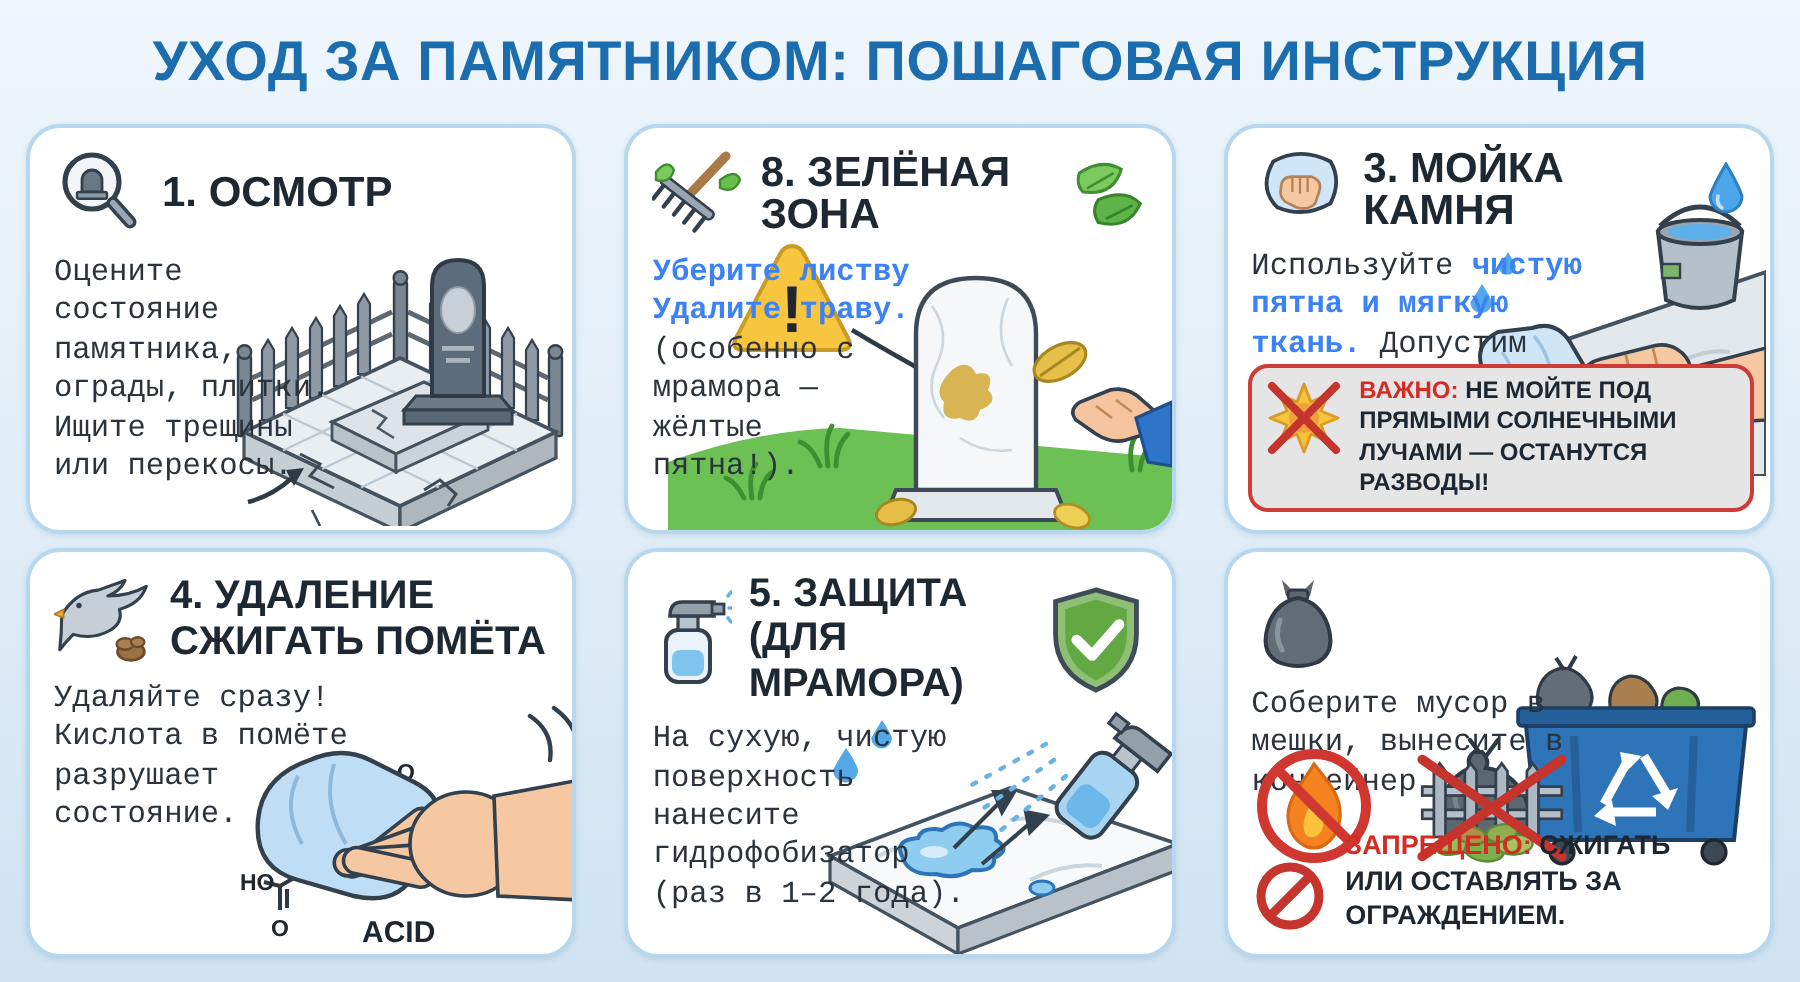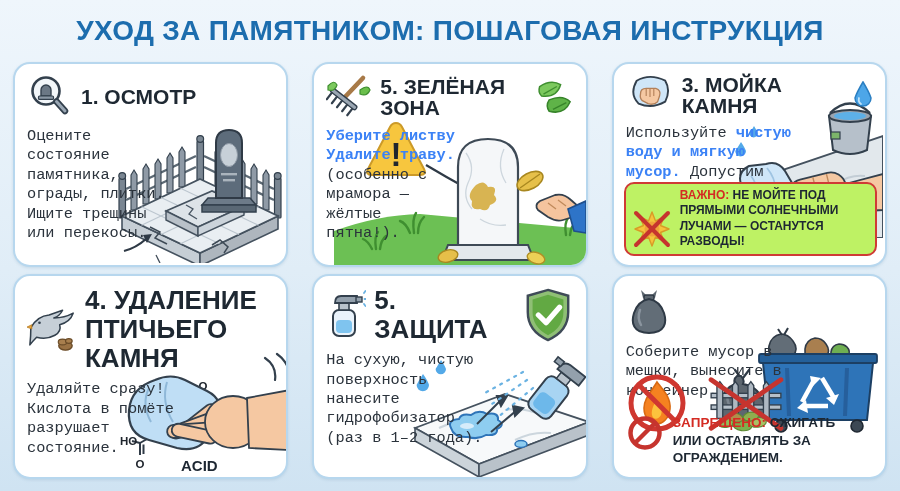--- a/index.html
+++ b/index.html
@@ -19,50 +19,50 @@
     grid-template-rows:205px 205px; gap:7px 24px;
   }
   .card {
     position:relative; background:#ffffff;
     border:2px solid #b7d7ee; border-radius:17px;
     box-shadow:0 1px 3px rgba(100,140,170,.2);
     padding:10px 12px; overflow:hidden;
   }
   .card-header { display:flex; align-items:center; gap:8px; position:relative; z-index:3; }
   .card-title { font-size:21px; font-weight:bold; color:#1e2832; line-height:1.02; }
-  .card-title.two-line { font-size:26px; line-height:1.12; }
+  .card-title.two-line { font-size:20px; line-height:1.12; }
   .hdr-right { margin-left:auto; }
   .card-body {
     position:relative; z-index:2; margin-top:7px;
     font-size:15.3px; color:#2b333c; line-height:1.27;font-family:Liberation Mono, monospace;
   }
   .card-body b, .card-body .bold { font-weight:bold; color:#3b82f6; }
   .blk { display:block; }
   .w150 { width:152px; } .w128 { width:130px; } .w175 { width:178px; }
   .w148 { width:150px; } .w155 { width:157px; } .w205 { width:205px; }
   .illustration { position:absolute; z-index:1; }
   .ill-monument { right:2px; bottom:2px; }
   .ill-greens  { right:0; bottom:0; }
   .ill-wash    { right:2px; top:34px; }
   .ill-chem    { left:104px; bottom:2px; }
   .ill-wipe    { right:-4px; bottom:16px; }
   .ill-hydro   { right:-4px; bottom:-2px; }
   .ill-bin     { right:2px; top:48px; }
   .icons-row   { position:absolute; left:12px; top:96px; display:flex; gap:14px; align-items:flex-end; z-index:2; }
   .warn-box {
     position:absolute; z-index:4; left:10px; right:8px; bottom:9px;
-    display:flex; align-items:flex-end; gap:7px;
-    background:#bef264; border:2.5px solid #cf3b35; border-radius:10px;
+    display:flex; align-items:flex-start; gap:7px;
+    background:#e5e5e5; border:2.5px solid #cf3b35; border-radius:10px;
     padding:4px 6px 4px 5px;
   }
   .warn-box .warn-text { font-size:12px; font-weight:bold; color:#1d2732; line-height:1.3; }
   .red-label { color:#d42b23; }
   .ban-row {
     position:absolute; z-index:4; left:12px; bottom:10px; right:20px;
-    display:flex; align-items:flex-start; gap:9px;
+    display:flex; align-items:flex-end; gap:9px;
   }
   .ban-row .ban-text { font-size:13.5px; font-weight:bold; color:#1d2732; line-height:1.3; }
   svg { display:block; }
   svg text { font-family:"Liberation Sans", sans-serif; }
 </style>
 </head>
 <body>
 
 <div class="canvas">
   <div class="main-title">УХОД ЗА ПАМЯТНИКОМ: ПОШАГОВАЯ ИНСТРУКЦИЯ</div>
@@ -153,21 +153,21 @@
                   <line x1="-6.5" y1="5" x2="-6.5" y2="13"></line>
                 <line x1="0" y1="5" x2="0" y2="13"></line>
                   <line x1="6.5" y1="5" x2="6.5" y2="13"></line>
                 <line x1="13" y1="5" x2="13" y2="13"></line>
               </g>
             </g>
             <path d="M34 16 q8 -6 10 0 q-3 7 -10 4 z" fill="#6abf4b" stroke="#3f8f30" stroke-width="1.2"></path>
             <path d="M2 12 q6 -7 9 -1 q-2 7 -9 5 z" fill="#7cc95e" stroke="#3f8f30" stroke-width="1.2"></path>
           </svg>
         </span>
-        <span class="card-title">5. ЗЕЛЁНАЯ ЗОНА</span>
+        <span class="card-title">8. ЗЕЛЁНАЯ ЗОНА</span>
         <span class="hdr-right">
           <svg width="42" height="40" viewBox="0 0 44 42">
             <path d="M8 10 Q20 2 30 8 Q26 22 10 20 Q6 16 8 10 Z" fill="#7cc95e" stroke="#3f8f30" stroke-width="1.6"></path>
             <line x1="12" y1="18" x2="26" y2="10" stroke="#3f8f30" stroke-width="1.4"></line>
             <path d="M18 24 Q32 18 40 26 Q34 40 18 36 Q14 30 18 24 Z" fill="#5fb348" stroke="#37842a" stroke-width="1.6"></path>
             <line x1="22" y1="34" x2="36" y2="27" stroke="#37842a" stroke-width="1.4"></line>
           </svg>
         </span>
       </div>
       <div class="card-body w128">
@@ -219,21 +219,21 @@
         </span>
         <span class="card-title">3. МОЙКА КАМНЯ</span>
         <span class="hdr-right">
           <svg width="20" height="28" viewBox="0 0 20 28">
             <path d="M10 1 Q16 11 18 17 A8 8 0 1 1 2 17 Q4 11 10 1 Z" fill="#4da6e8" stroke="#2b7fc2" stroke-width="1.5"></path>
             <path d="M6 17 q-1 4 2 6" stroke="#bfe2f8" stroke-width="1.8" fill="none" stroke-linecap="round"></path>
           </svg>
         </span>
       </div>
       <div class="card-body w175">
-        <span>Используйте </span><b>чистую воду и мягкую мусор.</b>
+        <span>Используйте </span><b>чистую пятна и мягкую ткань.</b>
         <span>Допустим слабый мыльный раствор.</span>
       </div>
       <div class="illustration ill-wash">
         <svg width="150" height="140" viewBox="0 0 150 140">
           <path d="M26 80 L150 38 L150 140 L8 140 Z" fill="#e2e8ec" stroke="#45525f" stroke-width="2"></path>
           <path d="M60 112 q14 -8 30 -6 M102 86 q16 -10 30 -8 M40 128 q12 -6 24 -5" stroke="#c3cdd5" stroke-width="2" fill="none"></path>
           <path d="M96 18 L100 52 Q117 60 134 52 L138 18 Z" fill="#b6c0ca" stroke="#33404d" stroke-width="2"></path>
           <ellipse cx="117" cy="18" rx="21" ry="6" fill="#9aa5b1" stroke="#33404d" stroke-width="2"></ellipse>
           <ellipse cx="117" cy="18" rx="16" ry="4" fill="#5db0e8"></ellipse>
           <path d="M97 15 Q117 -4 137 15" fill="none" stroke="#33404d" stroke-width="2.4"></path>
@@ -276,21 +276,21 @@
             <path d="M4 22 Q11 10 23 9 L37 4 Q34 10 28 12 Q39 12 48 7 Q45 16 34 19 Q36 26 29 30 Q20 35 10 32 Q6 36 3 40 Q4 31 4 22 Z" fill="#c6cfd7" stroke="#33404d" stroke-width="1.6" stroke-linejoin="round"></path>
             <circle cx="13" cy="17" r="1.4" fill="#33404d"></circle>
             <path d="M5 19 L0 21.5 L5 23.5 Z" fill="#e8a33c" stroke="#b37a20" stroke-width="0.8"></path>
             <ellipse cx="40" cy="41" rx="7" ry="4.5" fill="#9a7244" stroke="#6b4c28" stroke-width="1.4"></ellipse>
             <ellipse cx="37" cy="37" rx="4.5" ry="3" fill="#a87f4e" stroke="#6b4c28" stroke-width="1.2"></ellipse>
             <ellipse cx="43.5" cy="36" rx="3.5" ry="2.5" fill="#a87f4e" stroke="#6b4c28" stroke-width="1.2"></ellipse>
           </svg>
         </span>
         <span class="card-title two-line">
           <span class="blk">4. УДАЛЕНИЕ</span>
-          <span class="blk">ПТИЧЬЕГО КАМНЯ</span>
+          <span class="blk">СЖИГАТЬ ПОМЁТА</span>
         </span>
       </div>
       <div class="card-body w148">Удаляйте сразу! Кислота в помёте разрушает состояние.</div>
       <div class="illustration ill-chem">
         <svg width="112" height="100" viewBox="0 0 112 100">
           <polygon points="52,30 69,40 69,60 52,70 35,60 35,40" fill="#86c24d" stroke="#2f3a46" stroke-width="2.2"></polygon>
           <g stroke="#2f3a46" stroke-width="1.8">
             <line x1="56" y1="36.5" x2="65" y2="41.5"></line>
               <line x1="65" y1="57" x2="56" y2="62.5"></line>
             <line x1="39.5" y1="44" x2="39.5" y2="57"></line>
@@ -350,20 +350,21 @@
             <rect x="30" y="7" width="6" height="5" fill="#93a0ac" stroke="#33404d" stroke-width="1.4"></rect>
             <g stroke="#6ab2e2" stroke-width="1.8" stroke-linecap="round">
               <line x1="38" y1="3" x2="39.5" y2="1"></line>
                 <line x1="38.5" y1="9" x2="40" y2="9"></line>
                 <line x1="38" y1="14" x2="39.5" y2="16"></line>
             </g>
           </svg>
         </span>
         <span class="card-title two-line">
           <span class="blk">5. ЗАЩИТА</span>
+          <span class="blk">(ДЛЯ МРАМОРА)</span>
         </span>
         <span class="hdr-right">
           <svg width="52" height="56" viewBox="0 0 54 58">
             <path d="M27 3 L48 9 V26 Q48 46 27 55 Q6 46 6 26 V9 Z" fill="#8fbf75" stroke="#3f4b57" stroke-width="2.5"></path>
             <path d="M27 8 L43 13 V26 Q43 42 27 50 Q11 42 11 26 V13 Z" fill="#62a943"></path>
             <path d="M17 29 L25 37 L39 21" stroke="#ffffff" stroke-width="5.5" fill="none" stroke-linecap="round" stroke-linejoin="round"></path>
           </svg>
         </span>
       </div>
       <div class="card-body w155">На сухую, чистую поверхность нанесите гидрофобизатор (раз в 1–2 года).</div>

